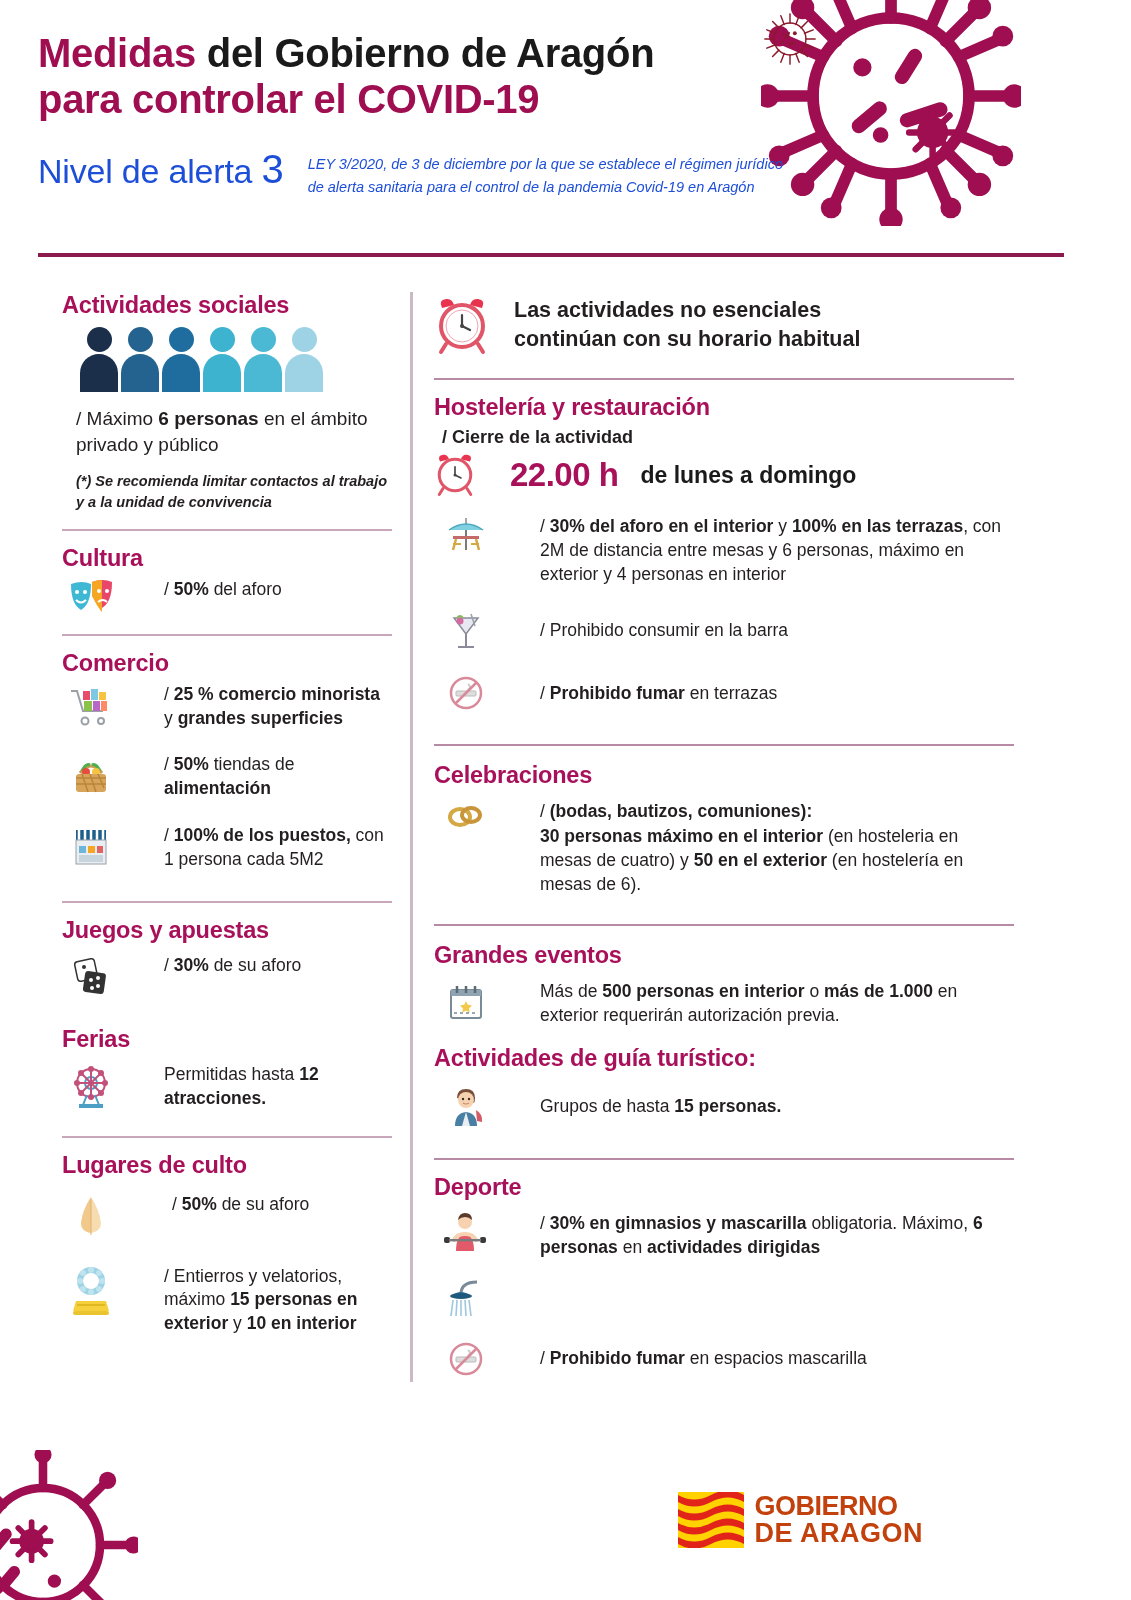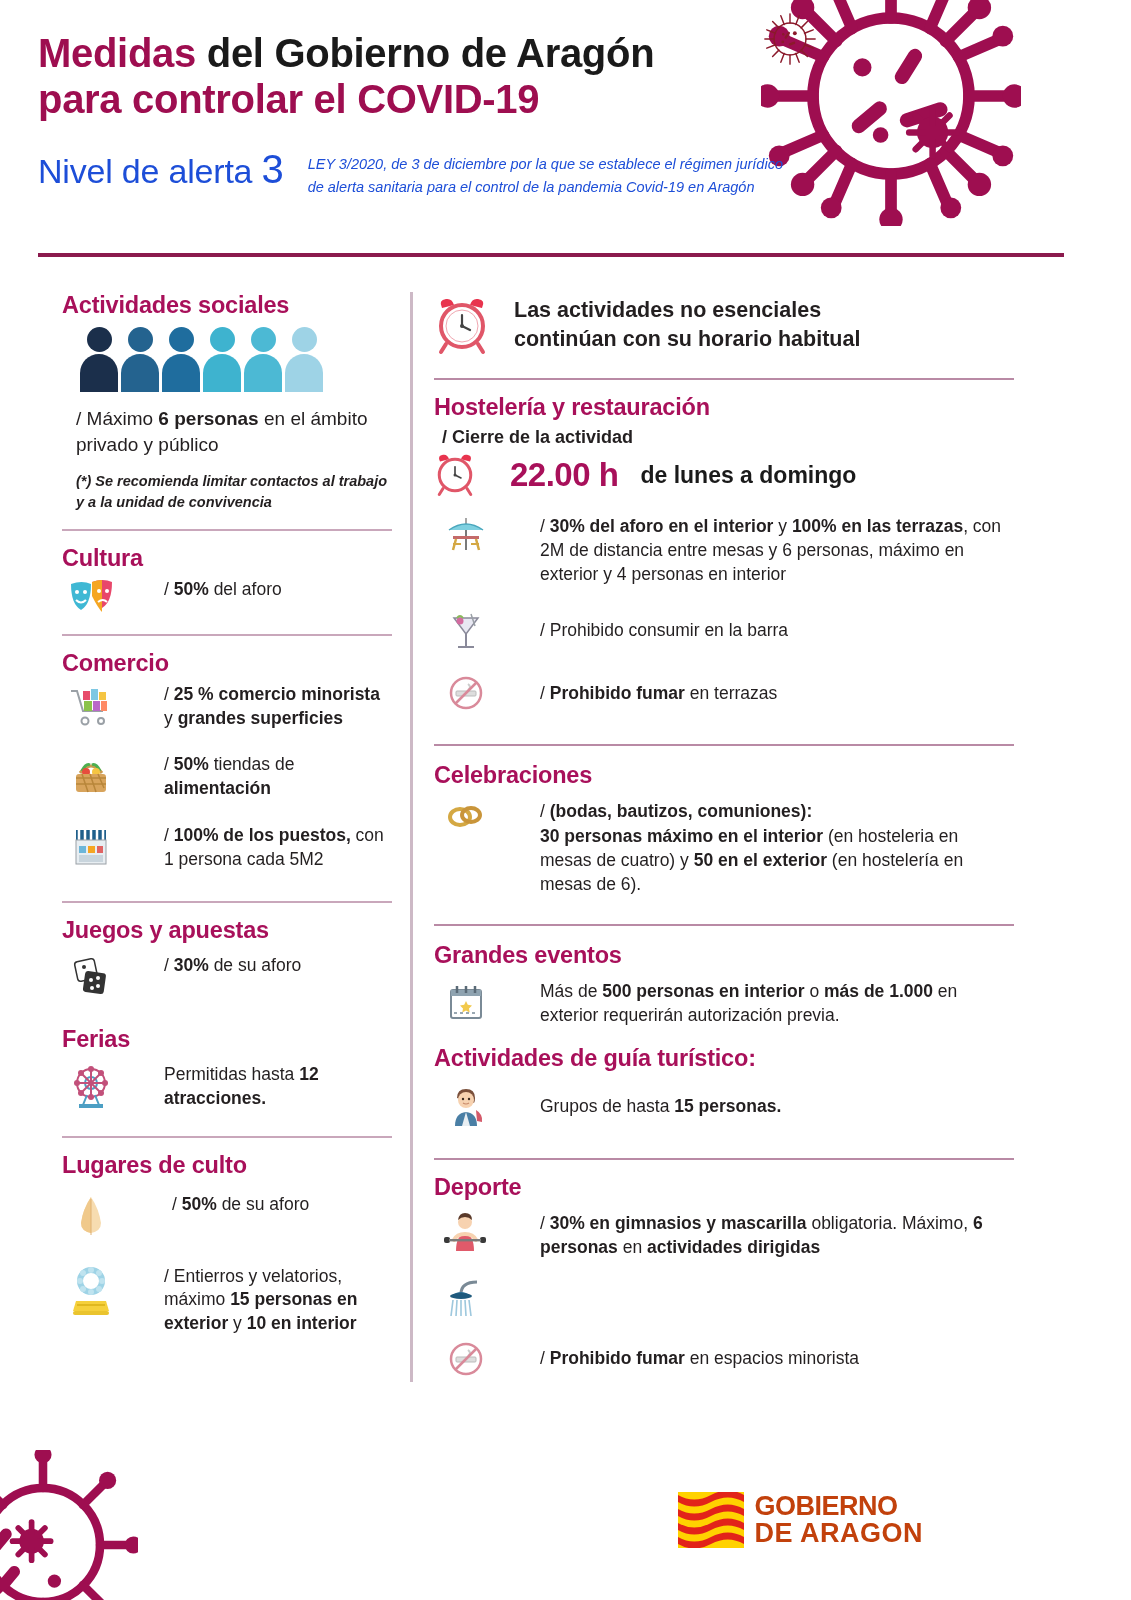--- a/index.html
+++ b/index.html
@@ -599,21 +599,21 @@
 
     <div class="row" style="align-items:center">
       <div class="ico icoR">
         <svg width="38" height="38" viewBox="0 0 38 38">
           <circle cx="19" cy="19" r="15" fill="none" stroke="#d98a9a" stroke-width="2.5"></circle>
           <rect x="9" y="17" width="20" height="5" rx="1" fill="#ddd" stroke="#bbb"></rect>
           <path d="M21 10 q4 3 0 6" stroke="#ccc" stroke-width="2" fill="none"></path>
           <line x1="8" y1="30" x2="30" y2="8" stroke="#d98a9a" stroke-width="2.5"></line>
         </svg>
       </div>
-      <div class="txtR"><span class="slash">/ </span><b>Prohibido fumar</b><span> en espacios minorista</span></div>
+      <div class="txtR"><span class="slash">/ </span><b>Prohibido fumar</b><span> en espacios mascarilla</span></div>
     </div>
   </div>
 
   <div class="logo">
     <svg class="logo-flag" viewBox="0 0 66 56">
       <rect width="66" height="56" fill="#FFD200"></rect>
       <g fill="#E2231A">
         <path d="M0 3 q16 9 33 0 q17-9 33 0 v7 q-16-9-33 0 q-17 9-33 0z"></path>
         <path d="M0 17 q16 9 33 0 q17-9 33 0 v7 q-16-9-33 0 q-17 9-33 0z"></path>
         <path d="M0 31 q16 9 33 0 q17-9 33 0 v7 q-16-9-33 0 q-17 9-33 0z"></path>

